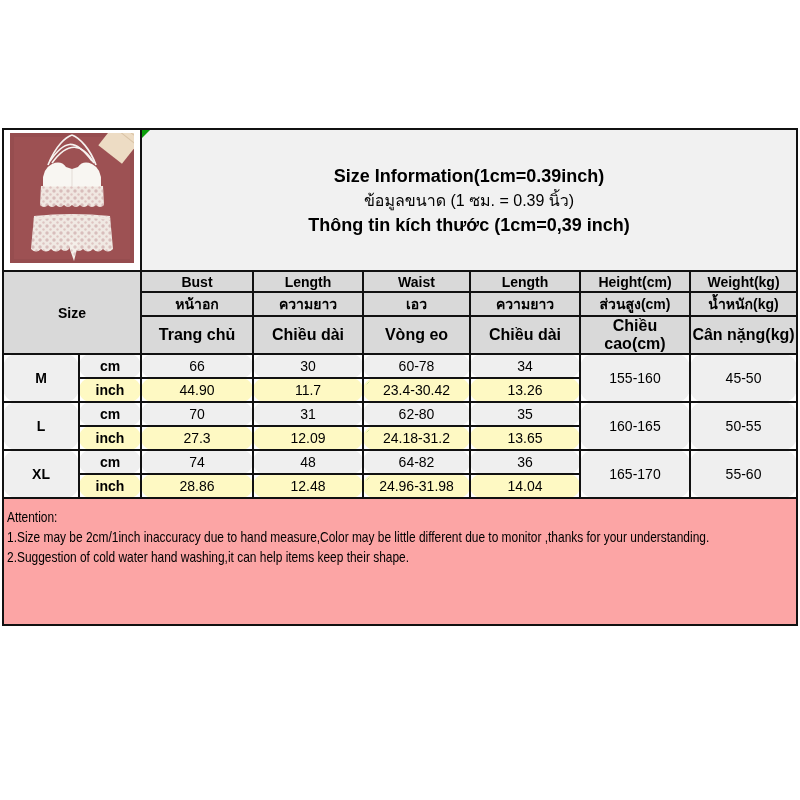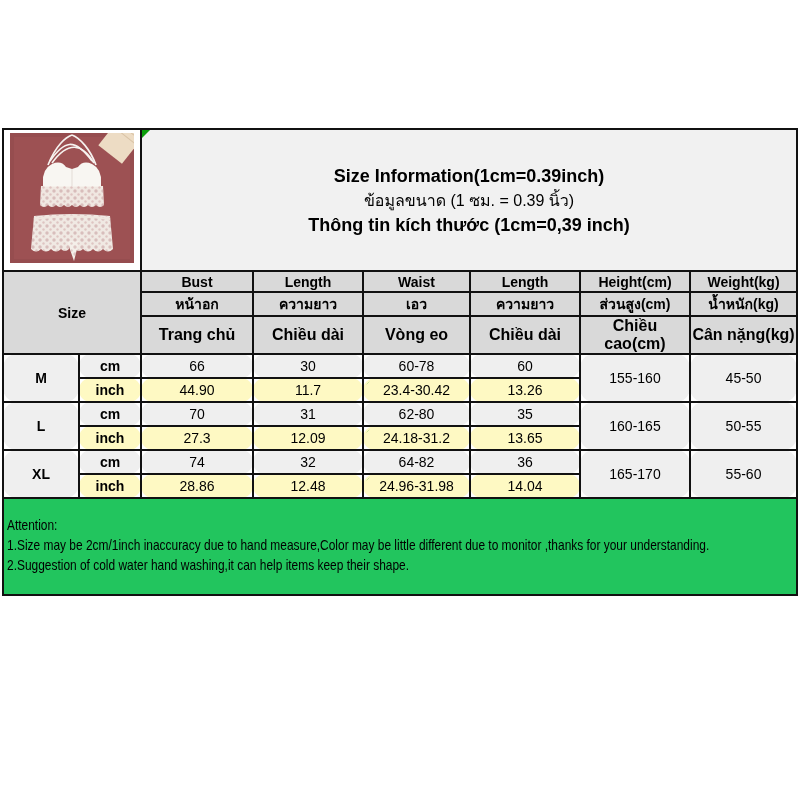--- a/index.html
+++ b/index.html
@@ -31,21 +31,21 @@
   tr.data td{height:24px;font-size:14px;border-radius:14px;}
   td.size-lbl{background:var(--header-gray);font-weight:bold;font-size:15px;}
   tr.cm-row td{background:var(--row-gray);}
   tr.inch-row td{background:#fef9c3;}
   td.unit{font-weight:bold;font-size:14px;}
   td.mergecell{background:var(--row-gray) !important;margin-left:6px;}
   td.rel{position:relative;}
   .tri{position:absolute;left:0;top:0;width:8px;height:8px;background:var(--marker-green);
        clip-path:polygon(0 0,100% 0,0 100%);}
   
-  tr.attn-row td{height:97px;vertical-align:top;text-align:left;background:#22c55e;padding:16px 3px;}
+  tr.attn-row td{height:127px;vertical-align:top;text-align:left;background:#fca5a5;padding:8px 3px;}
   .attn-inner{width:966px;transform:scaleX(0.823);transform-origin:0 0;
               font-size:14.5px;line-height:20px;}
 </style>
 </head>
 <body>
 
 <div class="sheet">
 <table>
   <colgroup>
     <col style="width:76px">
@@ -140,21 +140,21 @@
     <td>Chiều cao(cm)</td>
     <td>Cân nặng(kg)</td>
   </tr>
 
   <tr class="data cm-row">
     <td rowspan="2" class="size-lbl">M</td>
     <td class="unit">cm</td>
     <td>66</td>
     <td>30</td>
     <td>60-78</td>
-    <td>60</td>
+    <td>34</td>
     <td rowspan="2" class="mergecell">155-160</td>
     <td rowspan="2" class="mergecell">45-50</td>
   </tr>
   <tr class="data inch-row">
     <td class="unit">inch</td>
     <td>44.90</td>
     <td>11.7</td>
     <td class="rel"><span class="tri"></span><span>23.4-30.42</span></td>
     <td>13.26</td>
   </tr>
@@ -174,21 +174,21 @@
     <td>27.3</td>
     <td>12.09</td>
     <td class="rel"><span class="tri"></span><span>24.18-31.2</span></td>
     <td>13.65</td>
   </tr>
 
   <tr class="data cm-row">
     <td rowspan="2" class="size-lbl">XL</td>
     <td class="unit">cm</td>
     <td>74</td>
-    <td>32</td>
+    <td>48</td>
     <td>64-82</td>
     <td>36</td>
     <td rowspan="2" class="mergecell">165-170</td>
     <td rowspan="2" class="mergecell">55-60</td>
   </tr>
   <tr class="data inch-row">
     <td class="unit">inch</td>
     <td>28.86</td>
     <td>12.48</td>
     <td class="rel"><span class="tri"></span><span>24.96-31.98</span></td>

